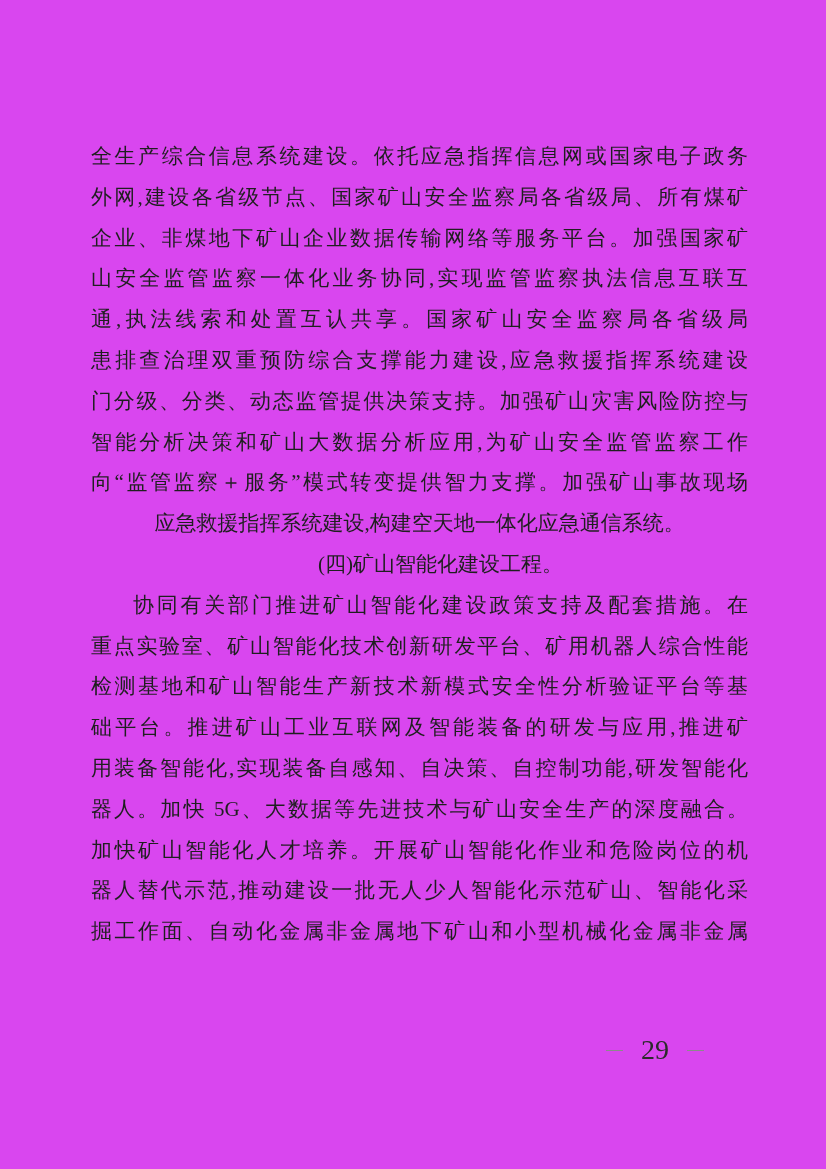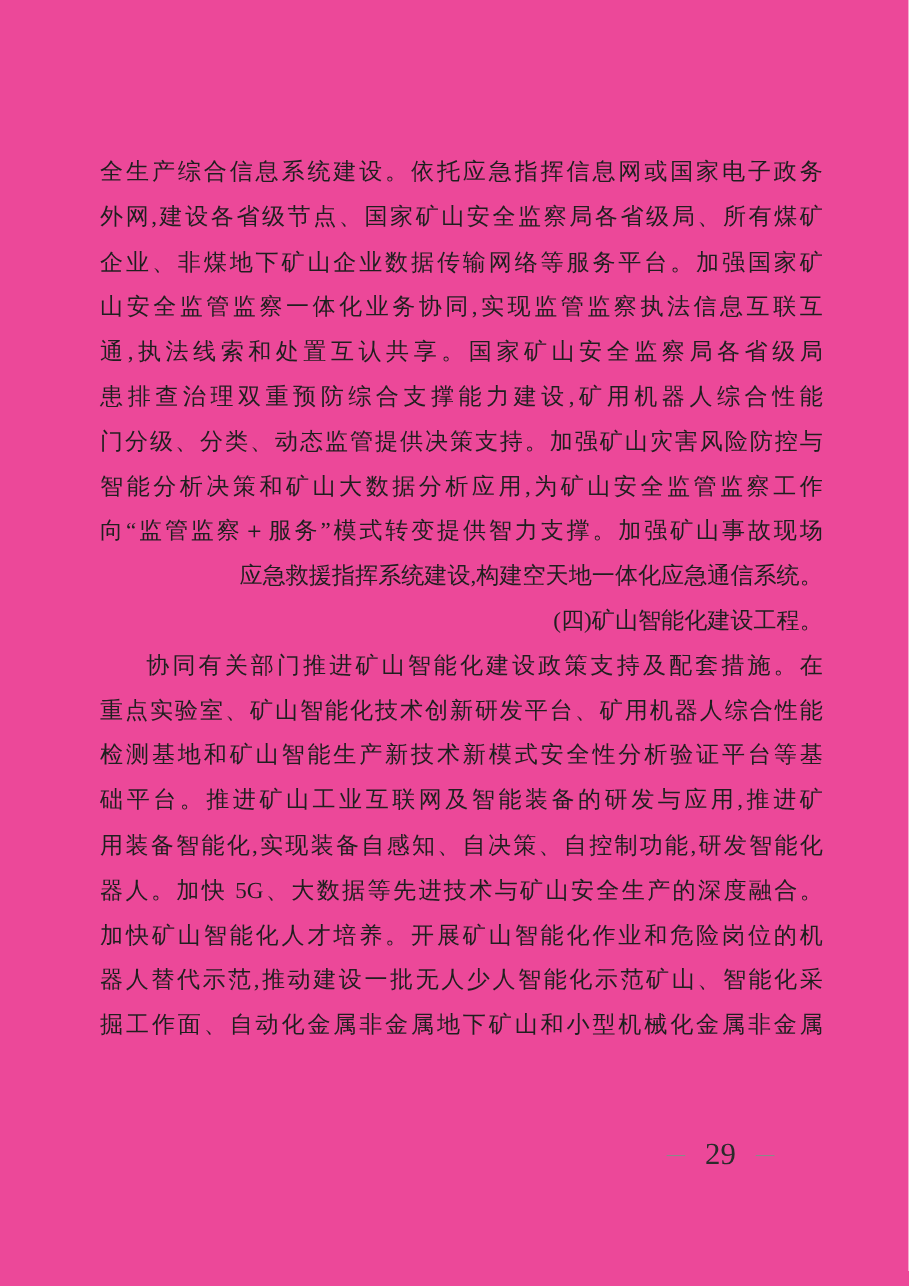--- a/index.html
+++ b/index.html
@@ -7,36 +7,36 @@
     width: 826px;
     height: 1169px;
     background: #ffffff;
     font-family: "Liberation Serif", "DejaVu Serif", serif;
     overflow: hidden;
   }
   .page {
     position: relative;
     width: 826px;
     height: 1169px;
-    background: #ec4899;
+    background: #d946ef;
     color: #1f1f1f;
   }
   .text-content {
     position: absolute;
     left: 91px;
     top: 136px;
     width: 657px;
   }
   .line {
     font-size: 21px;
     line-height: 40.8px;
     color: #1f1f1f;
     letter-spacing: 0;
     white-space: normal;
-    text-align: right;
+    text-align: center;
   }
   .line.j {
     text-align: justify;
     text-align-last: justify;
   }
   .line.indent {
     text-indent: 2em;
   }
   .line.heading {
     
@@ -67,21 +67,21 @@
 <body>
 
 <div class="page">
 
   <div class="text-content">
       <div class="line j">全生产综合信息系统建设。依托应急指挥信息网或国家电子政务</div>
       <div class="line j">外网,建设各省级节点、国家矿山安全监察局各省级局、所有煤矿</div>
       <div class="line j">企业、非煤地下矿山企业数据传输网络等服务平台。加强国家矿</div>
       <div class="line j">山安全监管监察一体化业务协同,实现监管监察执法信息互联互</div>
       <div class="line j">通,执法线索和处置互认共享。国家矿山安全监察局各省级局</div>
-      <div class="line j">患排查治理双重预防综合支撑能力建设,矿用机器人综合性能</div>
+      <div class="line j">患排查治理双重预防综合支撑能力建设,应急救援指挥系统建设</div>
       <div class="line j">门分级、分类、动态监管提供决策支持。加强矿山灾害风险防控与</div>
       <div class="line j">智能分析决策和矿山大数据分析应用,为矿山安全监管监察工作</div>
       <div class="line j">向“监管监察＋服务”模式转变提供智力支撑。加强矿山事故现场</div>
       <div class="line">应急救援指挥系统建设,构建空天地一体化应急通信系统。</div>
       <div class="line indent heading">(四)矿山智能化建设工程。</div>
       <div class="line j indent">协同有关部门推进矿山智能化建设政策支持及配套措施。在</div>
       <div class="line j">重点实验室、矿山智能化技术创新研发平台、矿用机器人综合性能</div>
       <div class="line j">检测基地和矿山智能生产新技术新模式安全性分析验证平台等基</div>
       <div class="line j">础平台。推进矿山工业互联网及智能装备的研发与应用,推进矿</div>
       <div class="line j">用装备智能化,实现装备自感知、自决策、自控制功能,研发智能化</div>

